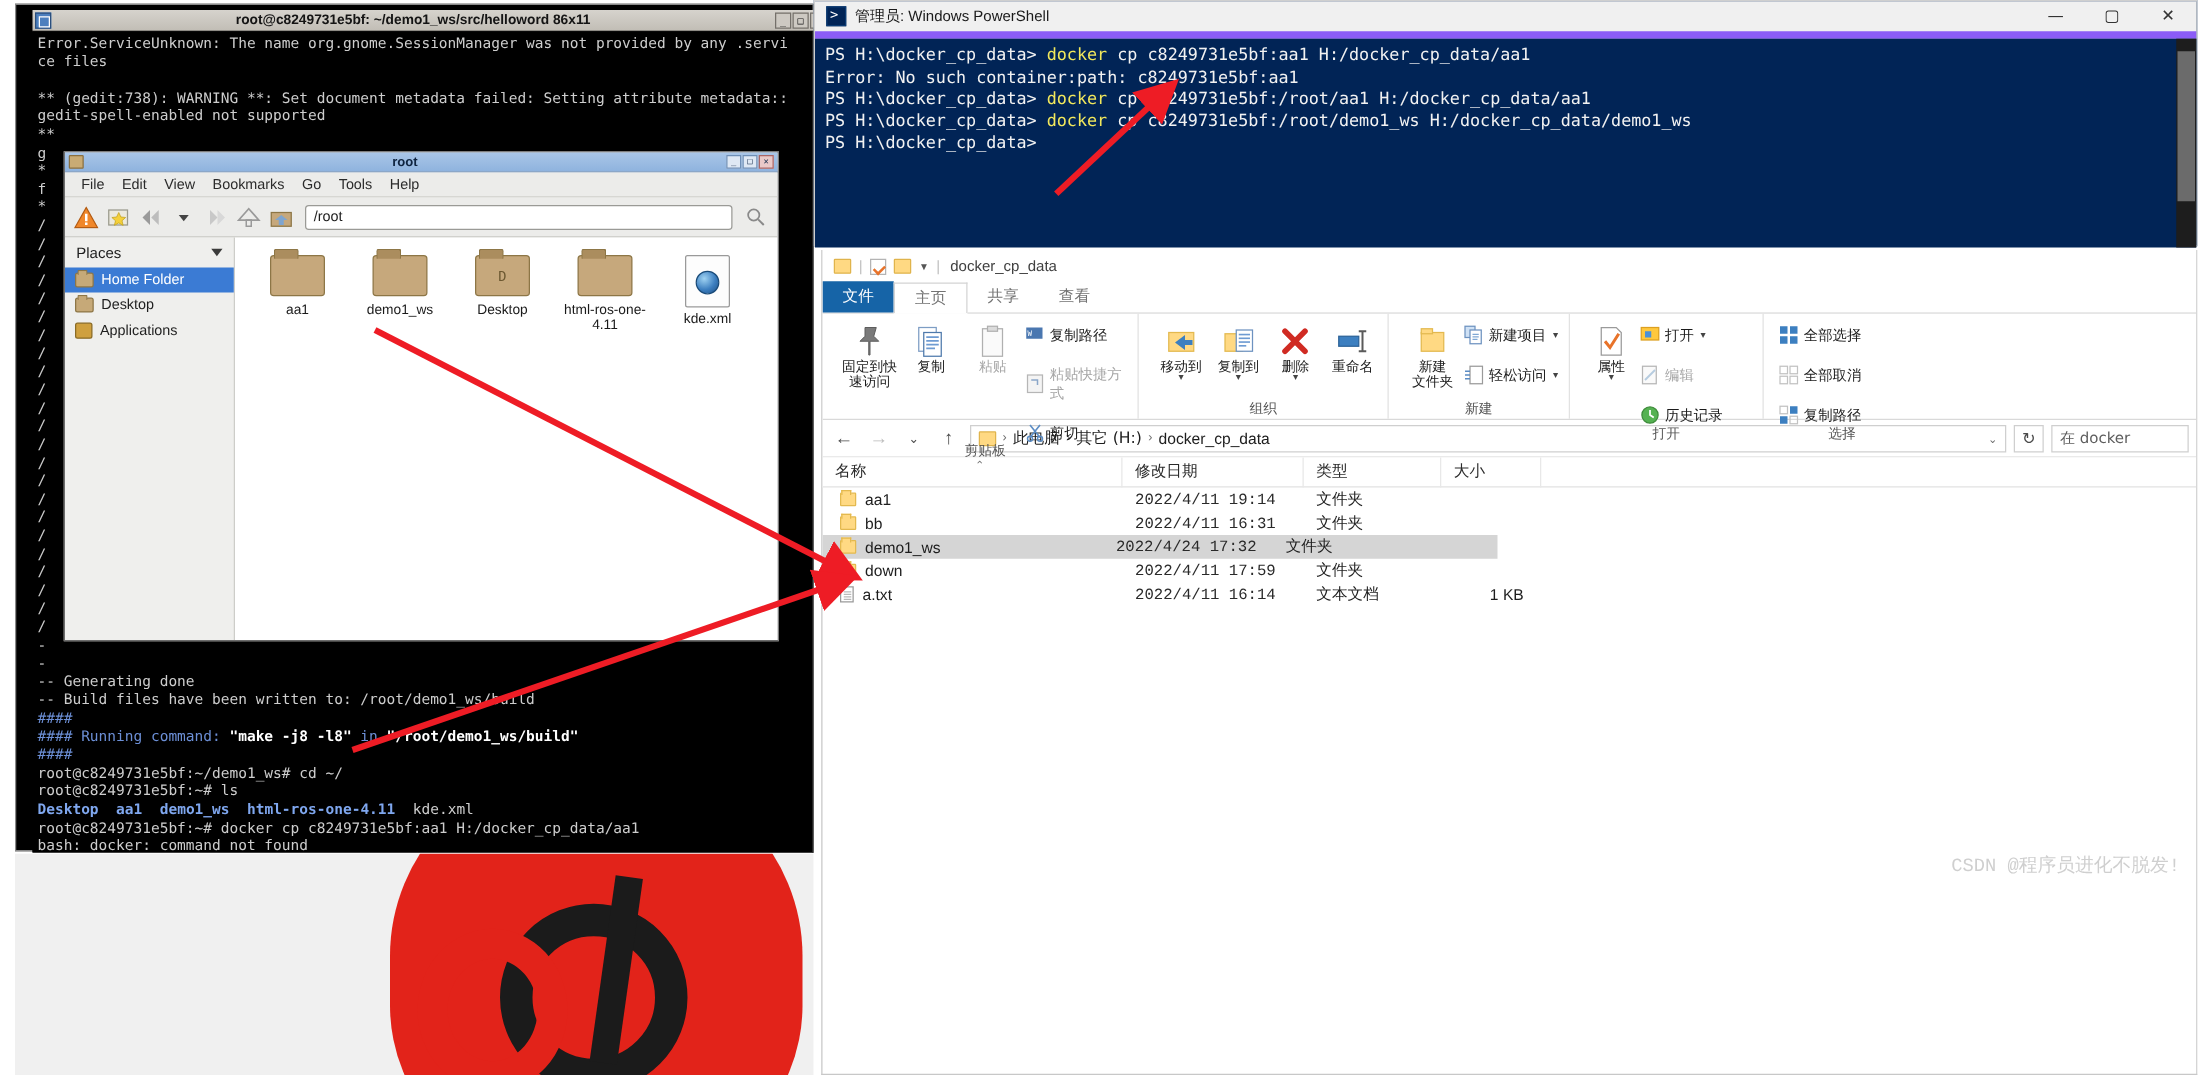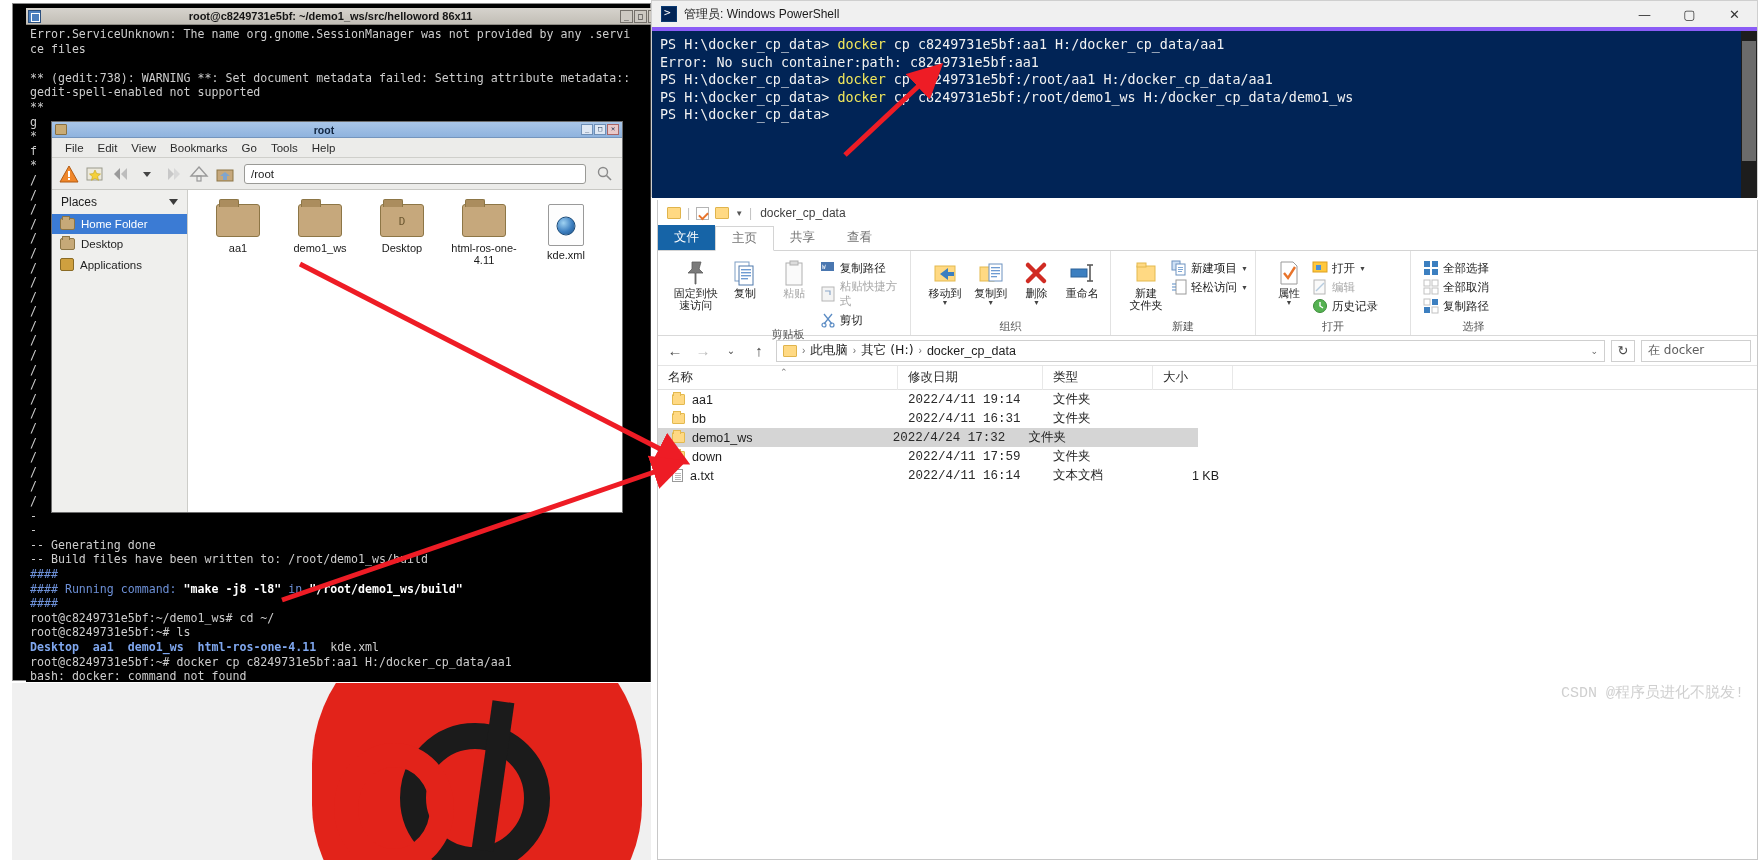--- a/index.html
+++ b/index.html
@@ -180,21 +180,21 @@
   
   #win-area{position:absolute;left:651px;top:0;width:1107px;height:860px;background:#fff;}
 
   
   #ps-window{
     position:absolute;left:0px;top:0px;width:1107px;height:197px;
     background:#012456;border:1px solid #cfcfcf;
   }
   #ps-titlebar{
     height:30px;background:#f0f0f0;display:flex;align-items:center;
-    border-bottom:4px solid #8b5cf6;
+    border-bottom:6px solid #8b5cf6;
   }
   #ps-titlebar .ps-ico{
     width:16px;height:16px;margin:0 7px 0 9px;background:#012456;
     border:1px solid #0a3a72;position:relative;flex:0 0 auto;
   }
   #ps-titlebar .ps-ico:after{
     content:">";position:absolute;left:2px;top:-1px;color:#fff;font-size:11px;
     font-family:"DejaVu Sans Mono",monospace;
   }
   #ps-title{font-size:12px;color:#1a1a1a;}
@@ -251,21 +251,21 @@
   }
   .rg{display:flex;flex-direction:column;border-right:1px solid #e2e2e2;padding:0 6px;}
   .rg-items{display:flex;flex:1;align-items:flex-start;padding-top:4px;gap:2px;}
   .rg-label{text-align:center;font-size:11px;color:#555;height:15px;line-height:13px;}
   .rbtn{
     width:50px;display:flex;flex-direction:column;align-items:center;
     font-size:11px;color:#1b1b1b;line-height:12px;text-align:center;padding-top:3px;
   }
   .rbtn .gl{height:30px;display:flex;align-items:center;justify-content:center;}
   .rbtn .dn{font-size:7px;color:#444;line-height:6px;}
-  .rsmall{display:flex;flex-direction:column;gap:3px;padding-top:5px;}
+  .rsmall{display:flex;flex-direction:column;gap:16px;padding-top:5px;}
   .rrow{display:flex;align-items:center;gap:4px;font-size:11.5px;color:#1b1b1b;}
   .rrow.dis{color:#a6a6a6;}
   .ic{width:16px;height:16px;flex:0 0 auto;position:relative;}
 
   #ex-addr{
     height:30px;background:#fff;display:flex;align-items:center;
     gap:6px;padding:0 6px;border-bottom:1px solid #e4e4e4;
   }
   .nav-btn{width:22px;height:22px;display:flex;align-items:center;justify-content:center;font-size:15px;color:#4a4a4a;}
   .nav-btn.dim{color:#bbbbbb;}

